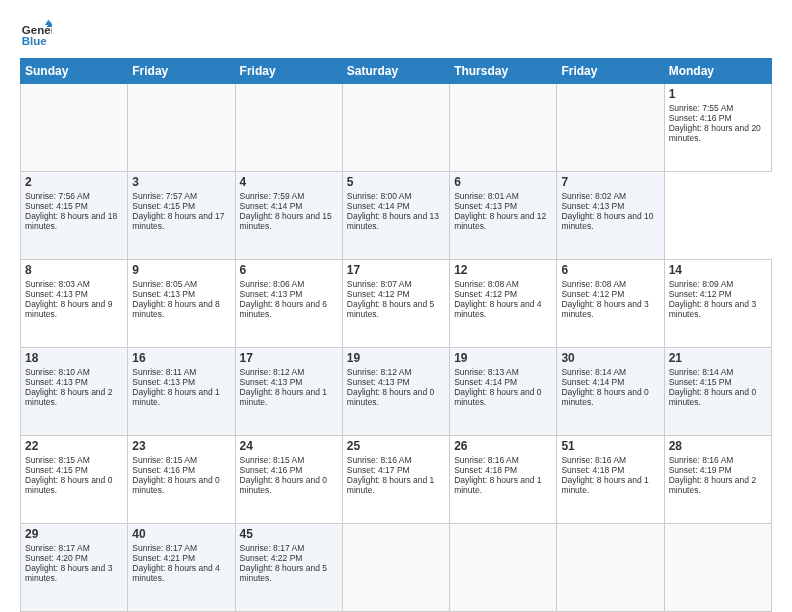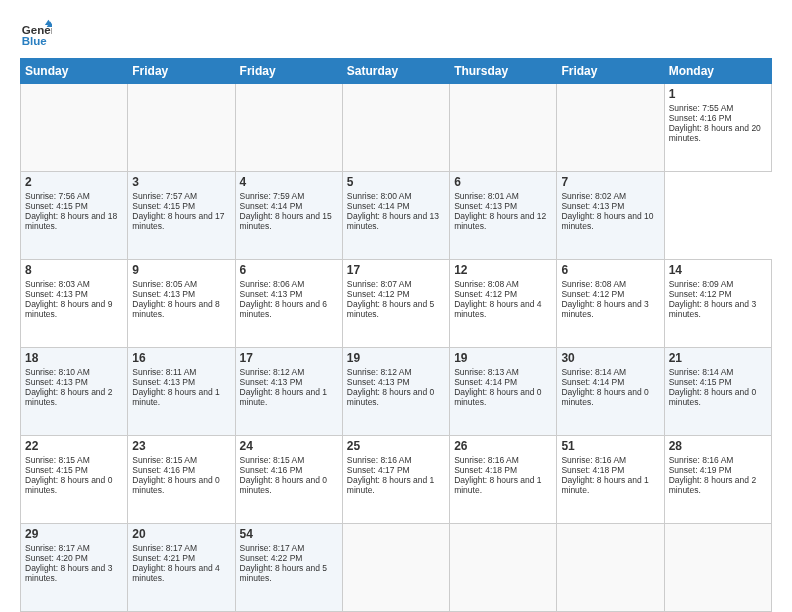--- a/index.html
+++ b/index.html
@@ -157,22 +157,22 @@
           <td><span class="day-num">22</span>Sunrise: 8:15 AM<br>Sunset: 4:15 PM<br>Daylight: 8 hours and 0 minutes.</td>
           <td><span class="day-num">23</span>Sunrise: 8:15 AM<br>Sunset: 4:16 PM<br>Daylight: 8 hours and 0 minutes.</td>
           <td><span class="day-num">24</span>Sunrise: 8:15 AM<br>Sunset: 4:16 PM<br>Daylight: 8 hours and 0 minutes.</td>
           <td><span class="day-num">25</span>Sunrise: 8:16 AM<br>Sunset: 4:17 PM<br>Daylight: 8 hours and 1 minute.</td>
           <td><span class="day-num">26</span>Sunrise: 8:16 AM<br>Sunset: 4:18 PM<br>Daylight: 8 hours and 1 minute.</td>
           <td><span class="day-num">51</span>Sunrise: 8:16 AM<br>Sunset: 4:18 PM<br>Daylight: 8 hours and 1 minute.</td>
           <td><span class="day-num">28</span>Sunrise: 8:16 AM<br>Sunset: 4:19 PM<br>Daylight: 8 hours and 2 minutes.</td>
         </tr>
         <tr>
           <td><span class="day-num">29</span>Sunrise: 8:17 AM<br>Sunset: 4:20 PM<br>Daylight: 8 hours and 3 minutes.</td>
-          <td><span class="day-num">20</span>Sunrise: 8:17 AM<br>Sunset: 4:21 PM<br>Daylight: 8 hours and 4 minutes.</td>
-          <td><span class="day-num">54</span>Sunrise: 8:17 AM<br>Sunset: 4:22 PM<br>Daylight: 8 hours and 5 minutes.</td>
+          <td><span class="day-num">40</span>Sunrise: 8:17 AM<br>Sunset: 4:21 PM<br>Daylight: 8 hours and 4 minutes.</td>
+          <td><span class="day-num">45</span>Sunrise: 8:17 AM<br>Sunset: 4:22 PM<br>Daylight: 8 hours and 5 minutes.</td>
           <td class="empty-cell"></td>
           <td class="empty-cell"></td>
           <td class="empty-cell"></td>
           <td class="empty-cell"></td>
         </tr>
       </tbody>
   </table>
 </div>
 
 </body></html>

